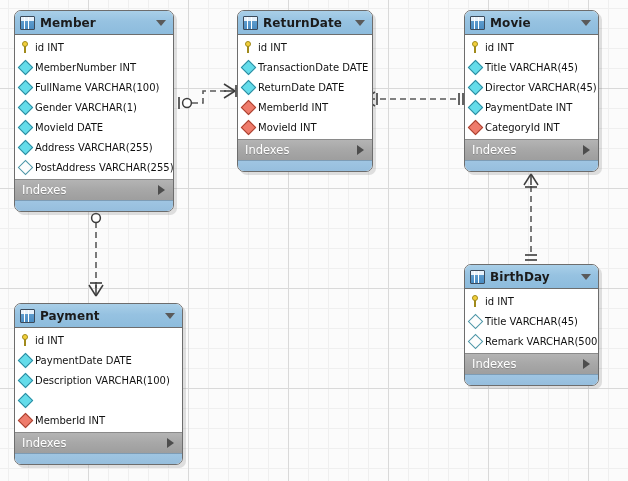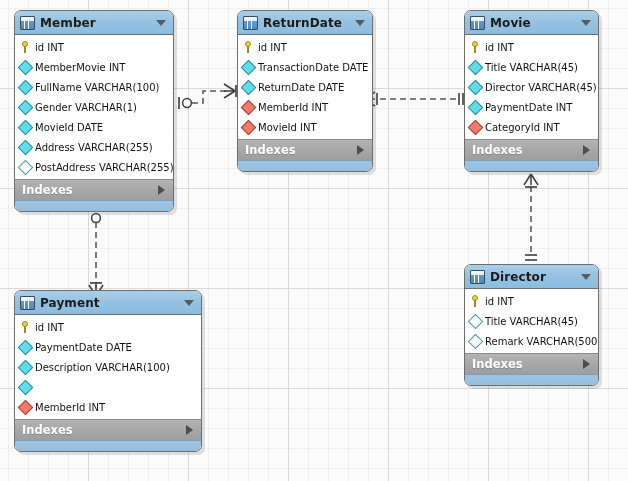--- a/index.html
+++ b/index.html
@@ -155,21 +155,21 @@
   .tb-indexes {
     height: 20px;
     background: linear-gradient(to bottom, #b4b4b4 0%, #a7a7a7 50%, #9e9e9e 100%);
     border-top: 1px solid #8a8a8a;
     display: flex;
     align-items: center;
     padding: 0 5px 0 7px;
   }
   .idx-label {
     font-size: 11.5px;
-    font-weight: bold;
+    font-weight: normal;
     color: #ffffff;
     text-shadow: 0 1px 0 rgba(0,0,0,0.18);
   }
   .idx-arrow {
     margin-left: auto;
     width: 0; height: 0;
     border-top: 5px solid transparent;
     border-bottom: 5px solid transparent;
     border-left: 7px solid #4d4d4d;
     margin-right: 3px;
@@ -245,21 +245,21 @@
         <span class="tb-title">Member</span>
         <span class="chevron"></span>
       </div>
       <div class="tb-cols">
         <div class="col-row">
           <span class="ic-key"></span>
           <span class="col-name">id INT</span>
         </div>
         <div class="col-row">
           <span class="ic-dia filled"></span>
-          <span class="col-name">MemberMovie INT</span>
+          <span class="col-name">MemberNumber INT</span>
         </div>
         <div class="col-row">
           <span class="ic-dia filled"></span>
           <span class="col-name">FullName VARCHAR(100)</span>
         </div>
         <div class="col-row">
           <span class="ic-dia filled"></span>
           <span class="col-name">Gender VARCHAR(1)</span>
         </div>
         <div class="col-row">
@@ -357,21 +357,21 @@
       </div>
       <div class="tb-footer"></div>
     </div>
   </div>
 
   <div class="table-box" id="tbl-category" style="left: 464px; top: 264px; width: 135px;">
     <div class="tb-shadow"></div>
     <div class="tb-body">
       <div class="tb-header">
         <span class="tbl-icon"></span>
-        <span class="tb-title">Director</span>
+        <span class="tb-title">BirthDay</span>
         <span class="chevron"></span>
       </div>
       <div class="tb-cols">
         <div class="col-row">
           <span class="ic-key"></span>
           <span class="col-name">id INT</span>
         </div>
         <div class="col-row">
           <span class="ic-dia hollow"></span>
           <span class="col-name">Title VARCHAR(45)</span>
@@ -382,21 +382,21 @@
         </div>
       </div>
       <div class="tb-indexes">
         <span class="idx-label">Indexes</span>
         <span class="idx-arrow"></span>
       </div>
       <div class="tb-footer"></div>
     </div>
   </div>
 
-  <div class="table-box" id="tbl-payment" style="left: 14px; top: 290px; width: 188px;">
+  <div class="table-box" id="tbl-payment" style="left: 14px; top: 303px; width: 169px;">
     <div class="tb-shadow"></div>
     <div class="tb-body">
       <div class="tb-header">
         <span class="tbl-icon"></span>
         <span class="tb-title">Payment</span>
         <span class="chevron"></span>
       </div>
       <div class="tb-cols">
         <div class="col-row">
           <span class="ic-key"></span>

